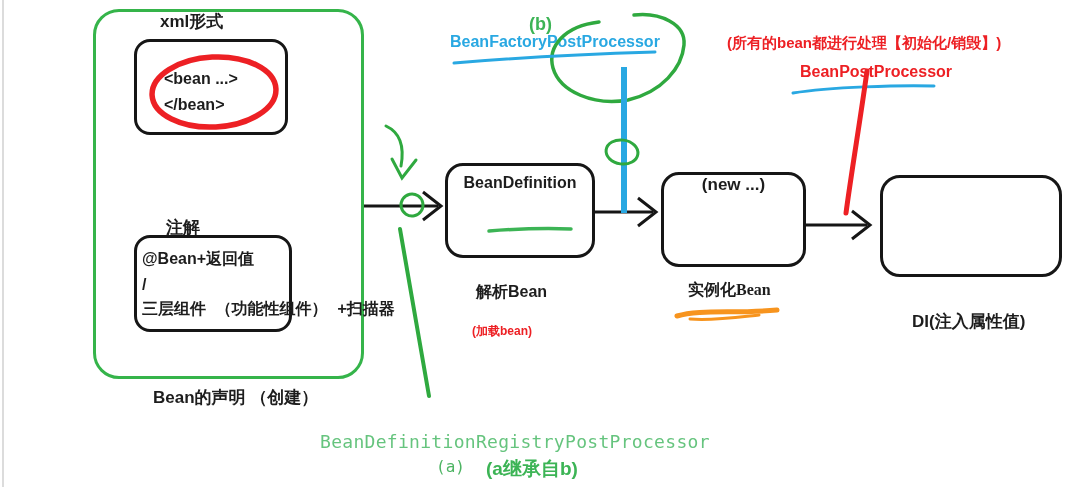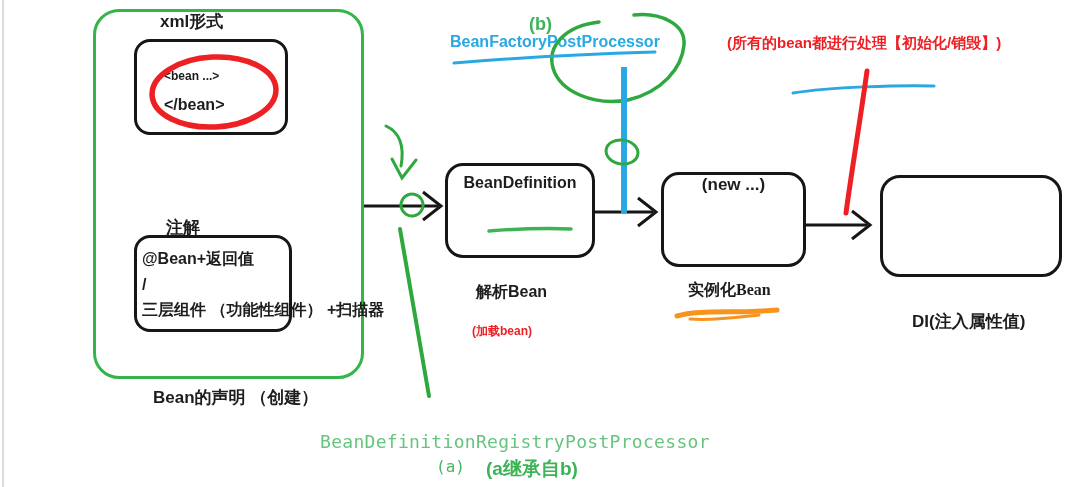--- a/index.html
+++ b/index.html
@@ -36,42 +36,43 @@
 
 <div id="canvas">
 
   <div class="abs edge-line"></div>
 
   <div class="green-box" style="left:93px;top:9px;width:271px;height:370px;"></div>
 
   <div class="lbl lbl-black" style="left:160px;top:12px;font-size:17px;">xml形式</div>
 
   <div class="box" style="left:134px;top:39px;width:154px;height:96px;border-radius:16px;"></div>
-  <div class="lbl lbl-black" style="left:164px;top:70px;font-size:12px;">&lt;bean ...&gt;</div>
+  <div class="lbl lbl-black" style="left:164px;top:70px;font-size:16px;">&lt;bean ...&gt;</div>
   <div class="lbl lbl-black" style="left:164px;top:96px;font-size:16px;">&lt;/bean&gt;</div>
 
   <div class="lbl lbl-black" style="left:166px;top:218px;font-size:17px;">注解</div>
 
   <div class="box" style="left:134px;top:235px;width:158px;height:97px;border-radius:16px;"></div>
   <div class="lbl lbl-black" style="left:142px;top:250px;font-size:16px;">@Bean+返回值</div>
   <div class="lbl lbl-black" style="left:142px;top:276px;font-size:16px;">/</div>
-  <div class="lbl lbl-black" style="left:142px;top:301px;font-size:16px;">三层组件 （功能性组件） +扫描器</div>
+  <div class="lbl lbl-black" style="left:142px;top:301px;font-size:16px;font-family:Liberation Mono, monospace;">三层组件 （功能性组件） +扫描器</div>
 
   <div class="lbl lbl-black" style="left:153px;top:388px;font-size:17px;">Bean的声明 （创建）</div>
 
   <div class="box center-label" style="left:445px;top:163px;width:150px;height:95px;border-radius:18px;padding-top:8px;">
     <span style="font-size:16px;">BeanDefinition</span>
   </div>
   <div class="lbl lbl-black" style="left:476px;top:283px;font-size:16px;text-align:center;">解析Bean</div>
   <div class="lbl lbl-red" style="left:472px;top:304px;font-size:12px;margin-top:21px;">(加载bean)</div>
 
   <div class="lbl lbl-green" style="left:529px;top:14px;font-size:18px;">(b)</div>
   <div class="lbl lbl-blue" style="left:450px;top:33px;font-size:16px;">BeanFactoryPostProcessor</div>
 
   <div class="lbl lbl-red" style="left:727px;top:34px;font-size:15px;">(所有的bean都进行处理【初始化/销毁】)</div>
+  <div class="lbl lbl-red" style="left:800px;top:63px;font-size:16px;">BeanPostProcessor</div>
 
   <div class="box center-label" style="left:661px;top:172px;width:145px;height:95px;border-radius:18px;">
     <span style="font-size:17px;">(new ...)</span>
   </div>
   <div class="lbl lbl-black" style="left:688px;top:281px;font-size:16px;font-family:Liberation Serif, serif;">实例化Bean</div>
 
   <div class="box" style="left:880px;top:175px;width:182px;height:102px;border-radius:20px;"></div>
   <div class="lbl lbl-black" style="left:912px;top:312px;font-size:17px;">DI(注入属性值)</div>
 
   <div class="mono-green" style="left:320px;top:431px;font-size:18px;letter-spacing:0.3px;">BeanDefinitionRegistryPostProcessor</div>

